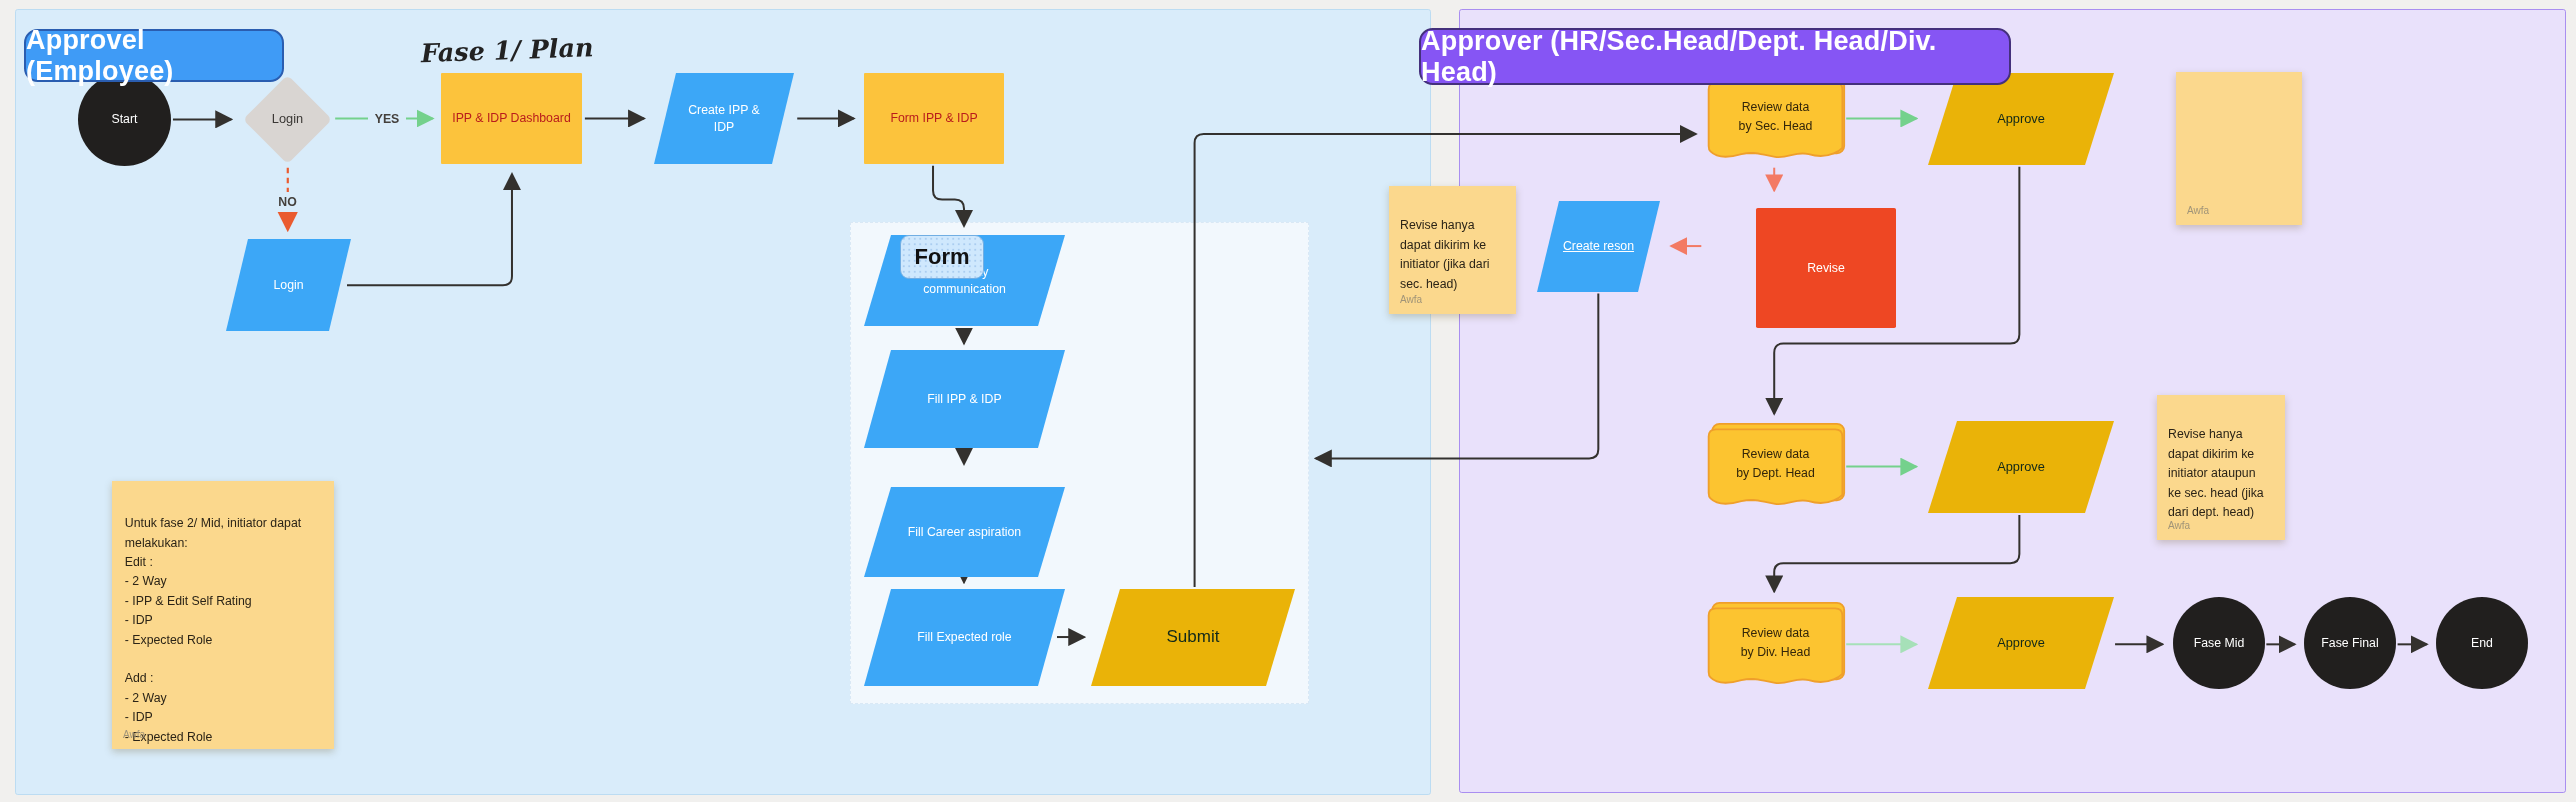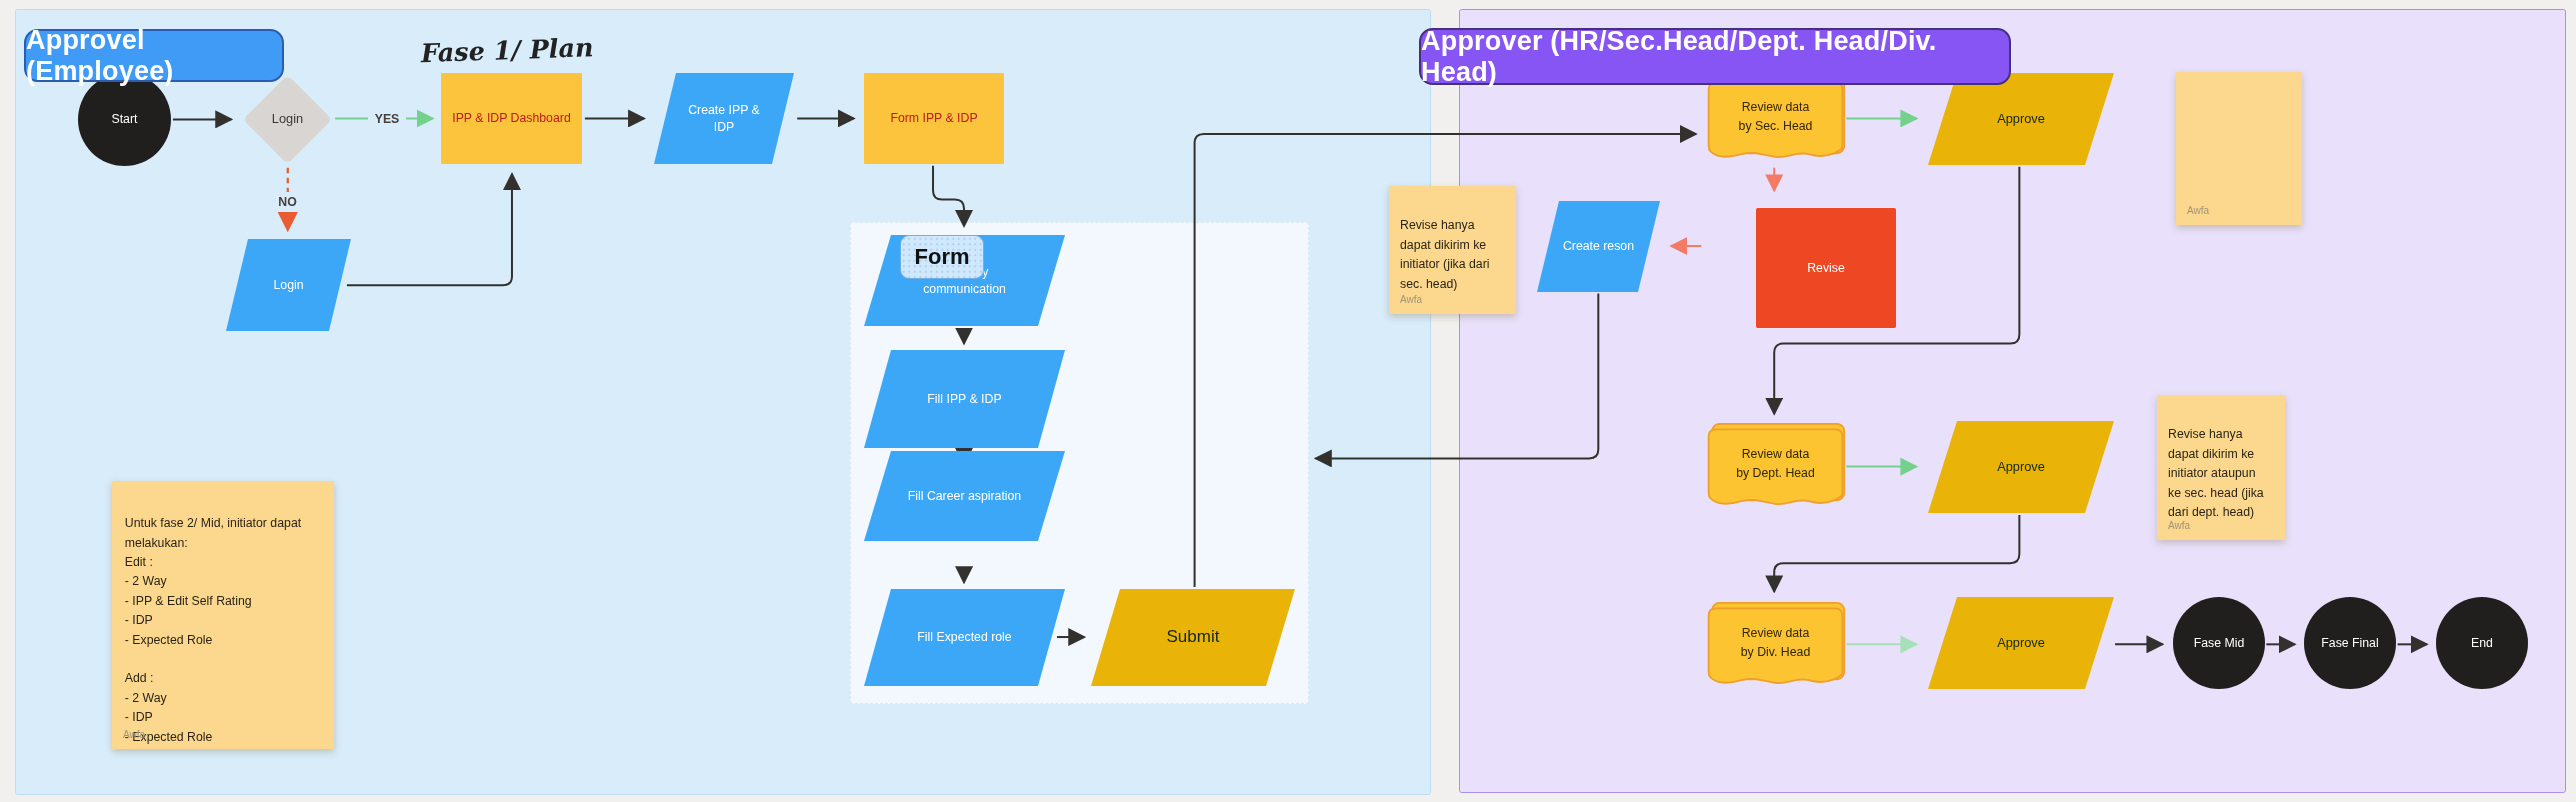--- a/index.html
+++ b/index.html
@@ -121,21 +121,21 @@
 <div class="edge-label" style="left:368px;top:109px;width:38px;height:20px;">YES</div>
 <div class="edge-label" style="left:270px;top:192px;width:35px;height:20px;">NO</div>
 <div class="node rect-node" style="left:441px;top:73px;width:141px;height:91px;">IPP &amp; IDP Dashboard</div>
 <div class="node para para-blue" style="left:654px;top:73px;width:140px;height:91px;padding:0 27px;box-sizing:border-box;clip-path:polygon(22px 0,100% 0,calc(100% - 22px) 100%,0 100%);">Create IPP &amp; IDP</div>
 <div class="node rect-node" style="left:864px;top:73px;width:140px;height:91px;">Form IPP &amp; IDP</div>
 <div class="node para para-blue" style="left:226px;top:239px;width:125px;height:92px;clip-path:polygon(22px 0,100% 0,calc(100% - 22px) 100%,0 100%);">Login</div>
 
 <div class="node para para-blue" style="left:864px;top:235px;width:201px;height:91px;padding:0 35px;box-sizing:border-box;clip-path:polygon(27px 0,100% 0,calc(100% - 27px) 100%,0 100%);">Two way communication</div>
 <div class="form-tag">Form</div>
 <div class="node para para-blue" style="left:864px;top:350px;width:201px;height:98px;clip-path:polygon(27px 0,100% 0,calc(100% - 27px) 100%,0 100%);">Fill IPP &amp; IDP</div>
-<div class="node para para-blue" style="left:864px;top:451px;width:201px;height:90px;clip-path:polygon(27px 0,100% 0,calc(100% - 27px) 100%,0 100%);">Fill Career aspiration</div>
+<div class="node para para-blue" style="left:864px;top:487px;width:201px;height:90px;clip-path:polygon(27px 0,100% 0,calc(100% - 27px) 100%,0 100%);">Fill Career aspiration</div>
 <div class="node para para-blue" style="left:864px;top:589px;width:201px;height:97px;clip-path:polygon(27px 0,100% 0,calc(100% - 27px) 100%,0 100%);">Fill Expected role</div>
 <div class="node para para-green" style="left:1091px;top:589px;width:204px;height:97px;font-size:17px;clip-path:polygon(29px 0,100% 0,calc(100% - 29px) 100%,0 100%);">Submit</div>
 
 <div class="sticky" style="left:112px;top:481px;width:222px;height:268px;">
   <span class="pre">Untuk fase 2/ Mid, initiator dapat
 melakukan:
 Edit :
 - 2 Way
 - IPP &amp; Edit Self Rating
 - IDP
@@ -151,21 +151,21 @@
 <div class="doc" style="left:1705px;top:75px;width:141px;height:91px;">
   <svg width="141" height="91" viewBox="0 0 155 100">
     <rect x="8" y="2" width="145" height="84" rx="8" fill="#fcc430" stroke="#ef9f2b" stroke-width="2"></rect>
     <path d="M12,8 H143 Q151,8 151,16 V80 C151,80 138,94 114,87 C100,83 92,92 77,90 C62,88 55,83 40,87 C26,91 14,92 6,84 Q4,82 4,78 V16 Q4,8 12,8 Z" fill="#fcc430" stroke="#ef9f2b" stroke-width="2"></path>
   </svg>
   <div class="doc-label">Review data
 by Sec. Head</div>
 </div>
 <div class="node para para-green" style="left:1928px;top:73px;width:186px;height:92px;font-size:12.8px;clip-path:polygon(29px 0,100% 0,calc(100% - 29px) 100%,0 100%);">Approve</div>
 <div class="node red-node" style="left:1756px;top:200px;width:140px;height:120px;margin-top:8px;">Revise</div>
-<div class="node para para-blue" style="left:1537px;top:201px;width:123px;height:91px;clip-path:polygon(22px 0,100% 0,calc(100% - 22px) 100%,0 100%);">Create reson</div>
+<div class="node para para-blue" style="left:1537px;top:201px;width:123px;height:91px;clip-path:polygon(22px 0,100% 0,calc(100% - 22px) 100%,0 100%);text-decoration:underline;">Create reson</div>
 
 <div class="doc" style="left:1705px;top:422px;width:141px;height:91px;">
   <svg width="141" height="91" viewBox="0 0 155 100">
     <rect x="8" y="2" width="145" height="84" rx="8" fill="#fcc430" stroke="#ef9f2b" stroke-width="2"></rect>
     <path d="M12,8 H143 Q151,8 151,16 V80 C151,80 138,94 114,87 C100,83 92,92 77,90 C62,88 55,83 40,87 C26,91 14,92 6,84 Q4,82 4,78 V16 Q4,8 12,8 Z" fill="#fcc430" stroke="#ef9f2b" stroke-width="2"></path>
   </svg>
   <div class="doc-label">Review data
 by Dept. Head</div>
 </div>
 <div class="node para para-green" style="left:1928px;top:421px;width:186px;height:92px;font-size:12.8px;clip-path:polygon(29px 0,100% 0,calc(100% - 29px) 100%,0 100%);">Approve</div>

